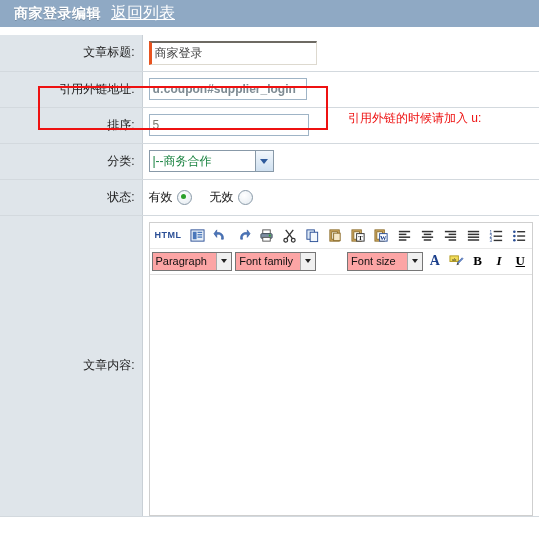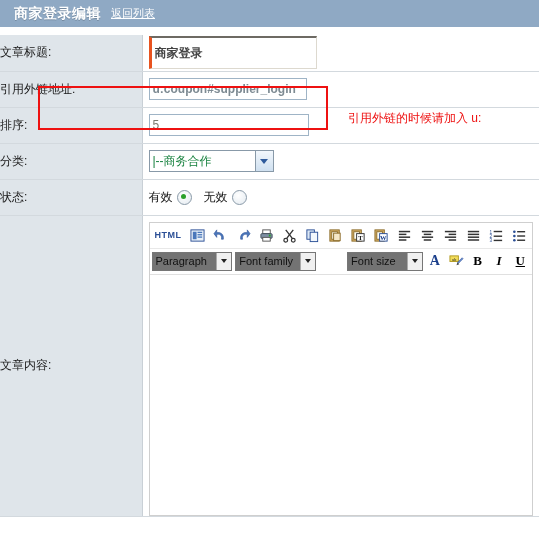--- a/index.html
+++ b/index.html
@@ -30,21 +30,21 @@
   .header-title {
     color: #ffffff;
     font-size: 14px;
     font-weight: bold;
     letter-spacing: 0.5px;
     text-shadow: 0 1px 0 rgba(0,0,0,0.18);
   }
   .header-link {
     margin-left: 10px;
     color: #ffffff;
-    font-size: 11px;
+    font-size: 16px;
     text-decoration: underline;
     cursor: pointer;
   }
   .header-gap {
     height: 7px;
     background: #ffffff;
   }
 
   
   .form-table {
@@ -54,20 +54,21 @@
   }
   .form-table td {
     border-bottom: 1px solid #d3d9de;
     padding: 0;
     vertical-align: middle;
   }
   td.label-cell {
     width: 142px;
     background: #dfe5ea;
     border-right: 1px solid #c9d0d6;
+    text-align: right;
     padding-right: 7px;
     font-size: 12px;
     color: #1a1a1a;
     height: 36px;
     box-sizing: border-box;
   }
   td.field-cell {
     background: #ffffff;
     padding-left: 6px;
     height: 36px;
@@ -90,22 +91,21 @@
     padding: 2px 3px;
     border: 1px solid #9fb4c6;
     background: #ffffff;
     outline: none;
   }
   .txt.title-input {
     width: 168px;
     border: 1px solid #ddd9cf;
     border-top: 2px solid #6d6a63;
     border-left: 3px solid #e8531f;
-    height: 33px;
-    font-weight: bold;
+    height: 24px;
   }
   .txt.order-input {
     width: 160px;
     border: 1px solid #9fb4c6;
     color: #7a7a6e;
   }
   .txt.link-input {
     width: 158px;
     color: #7d8a92;
     font-weight: bold;
@@ -161,21 +161,21 @@
     justify-content: center;
   }
   .chev {
     width: 0; height: 0;
     border-left: 4px solid transparent;
     border-right: 4px solid transparent;
     border-top: 5px solid #2f5b9c;
   }
 
   
-  .radio-group { display: flex; align-items: center; gap: 4px; }
+  .radio-group { display: flex; align-items: center; gap: 10px; }
   .radio-item { display: flex; align-items: center; gap: 4px; font-size: 12px; color:#111; margin-right: 8px;}
   .radio-dot {
     width: 13px; height: 13px;
     border-radius: 50%;
     border: 1px solid #8a9aa8;
     background: radial-gradient(circle at 40% 35%, #ffffff, #e3eaf0);
     display: inline-block;
     position: relative;
   }
   .radio-dot.checked::after {
@@ -222,21 +222,21 @@
     font-size: 9px;
     font-weight: bold;
     color: #2b4f96;
     letter-spacing: 0.5px;
     padding: 0 3px;
     cursor: pointer;
   }
   .combo {
     height: 19px;
     border: 1px solid #767676;
-    background: #737373;
+    background: #fca5a5;
     display: inline-flex;
     align-items: center;
     box-sizing: border-box;
     cursor: pointer;
   }
   .combo.para { width: 92px; }
   .combo.ff   { width: 92px; }
   .combo.fs   { width: 86px; margin-left: 28px; }
   .combo-text {
     flex: 1;

